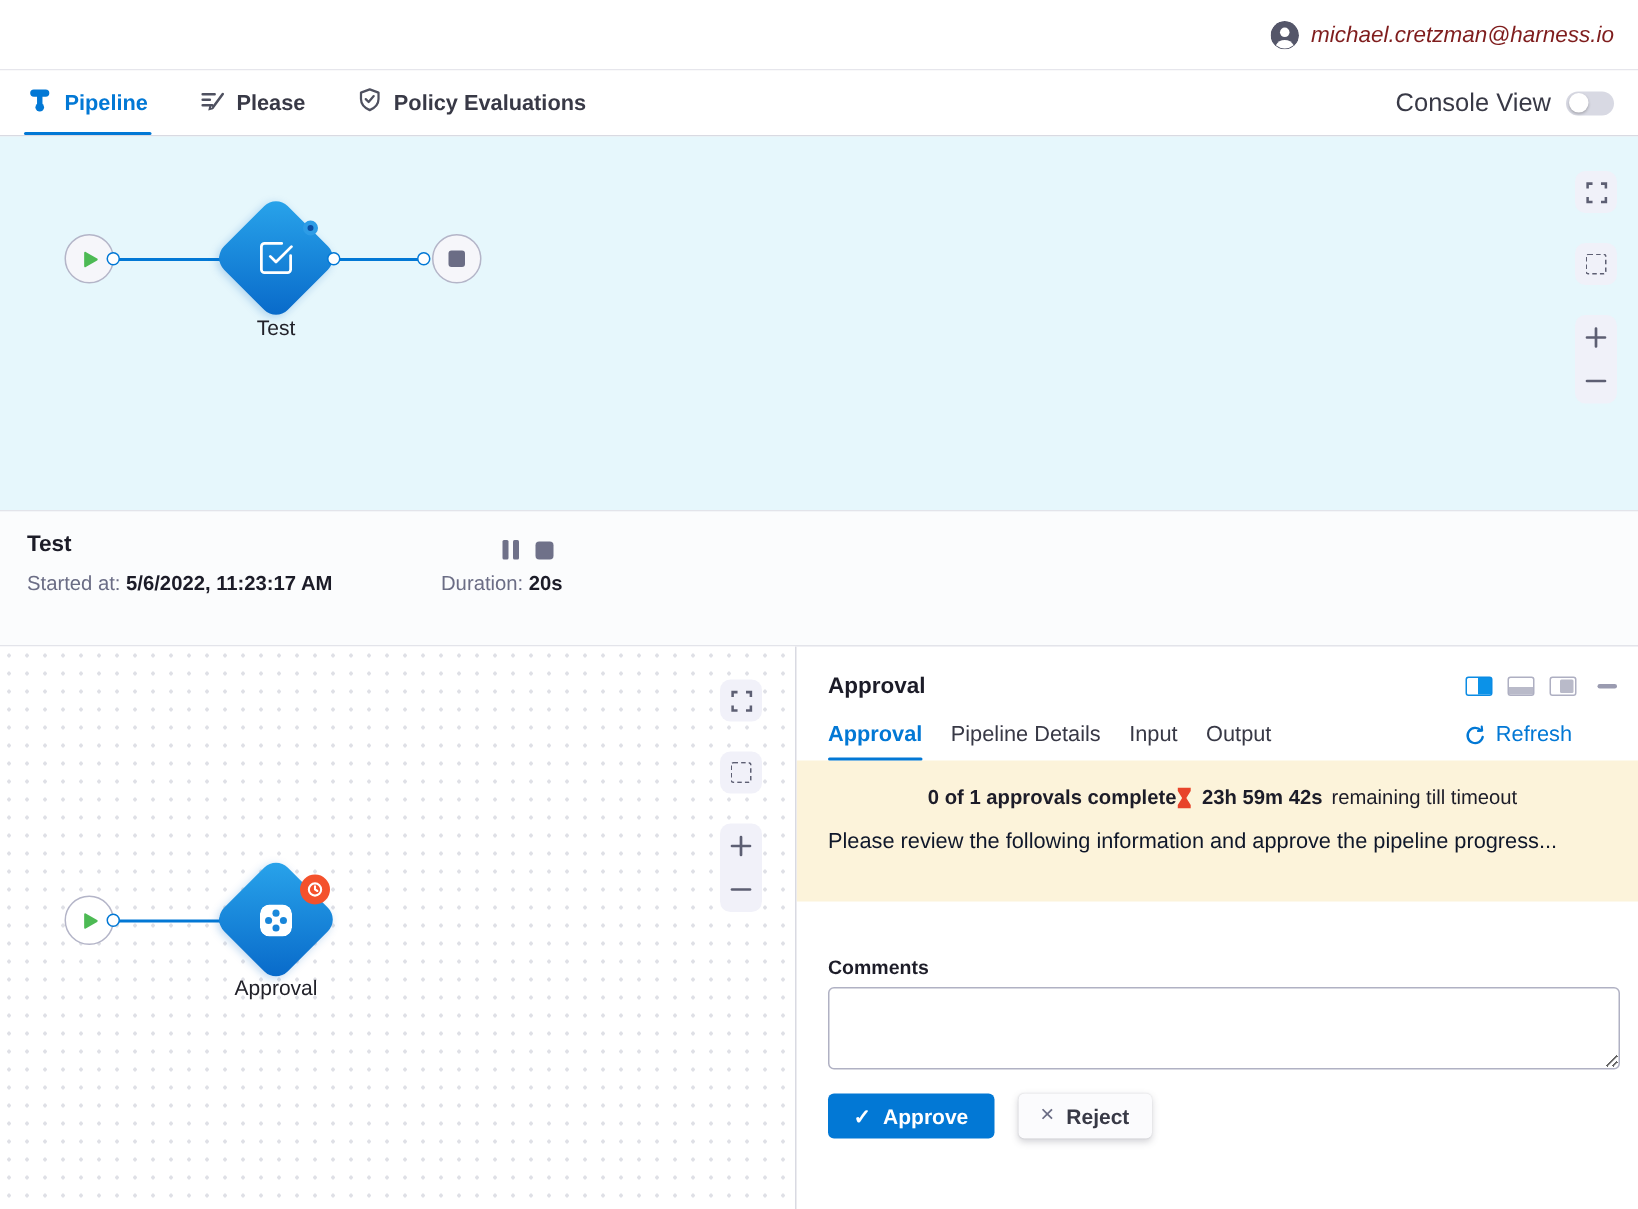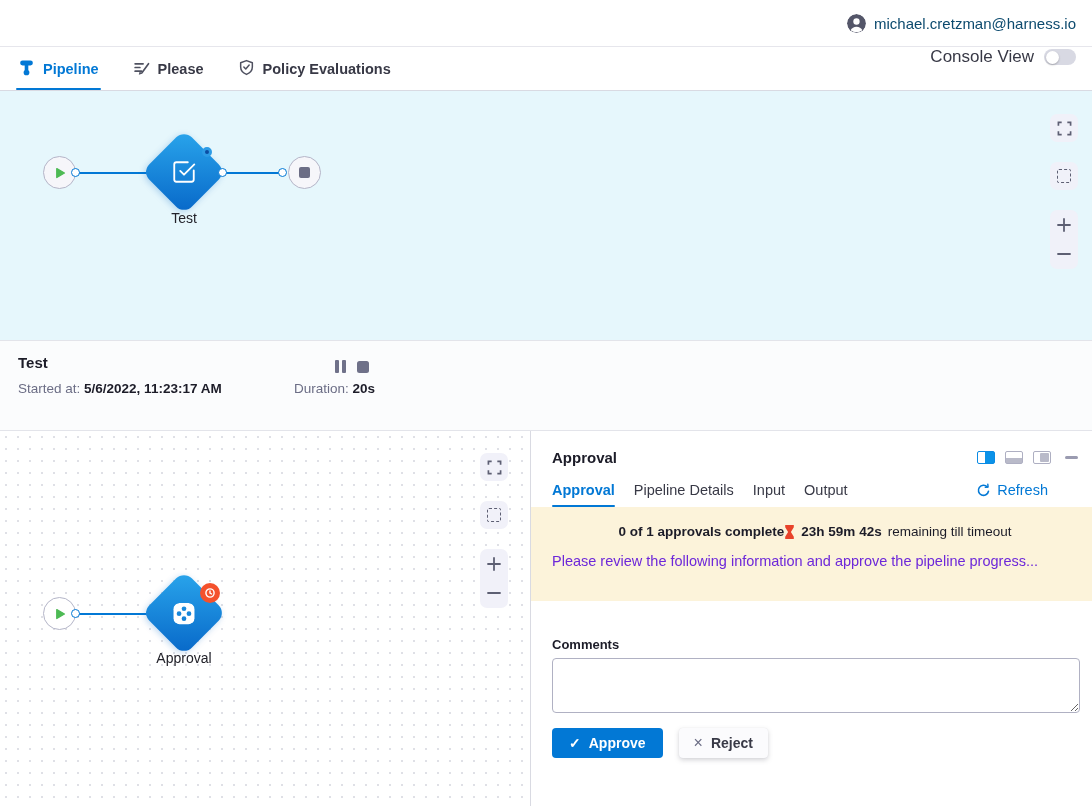--- a/index.html
+++ b/index.html
@@ -2,24 +2,24 @@
 <html><head>
 <meta charset="utf-8">
 <style>
   * { box-sizing: border-box; margin: 0; padding: 0; }
   html,body { width:1092px; height:806px; overflow:hidden; }
   body { font-family:"Liberation Sans", sans-serif; color:#22222a; background:#fff; }
 
   
   .topbar { height:47px; border-bottom:1px solid #e6e6ec; display:flex; align-items:center; justify-content:flex-end; padding-right:16px; background:#fff; }
   .avatar { width:19px; height:19px; border-radius:50%; overflow:hidden; display:inline-flex; margin-right:8px; flex:none; }
-  .email { font-size:15px; color:#0c4a6e; }
-
-  
-  .tabbar { height:44px; border-bottom:1px solid #d9dae2; display:flex; align-items:flex-start; padding:0 16px 0 18px; background:#fff; }
+  .email { font-size:15px; color:#7f1d1d;font-style:italic; }
+
+  
+  .tabbar { height:44px; border-bottom:1px solid #d9dae2; display:flex; align-items:center; padding:0 16px 0 18px; background:#fff; }
   .main-tab { display:flex; align-items:center; gap:8px; font-size:14.5px; color:#383946; font-weight:600; height:100%; position:relative; margin-right:34px; cursor:pointer; }
   .main-tab.active { color:#0278d5; }
   .main-tab.active::after { content:''; position:absolute; left:-2px; right:-2px; bottom:0; height:2.5px; background:#0278d5; border-radius:2px; }
   .tabbar-right { margin-left:auto; display:flex; align-items:center; gap:10px; }
   .console-label { font-size:17px; color:#383946; }
   .toggle { width:32px; height:16px; border-radius:9px; background:#d8d9e3; position:relative; cursor:pointer; }
   .toggle .knob { position:absolute; left:1.5px; top:1.5px; width:13px; height:13px; border-radius:50%; background:#fff; box-shadow:0 1px 2px rgba(0,0,0,.25); }
 
   
   .canvas-top { height:250px; background:#e6f7fc; border-bottom:1px solid #e3e4ea; position:relative; }
@@ -74,21 +74,21 @@
   .ptab.active { color:#0278d5; font-weight:600; }
   .ptab.active::after { content:''; position:absolute; left:0; right:0; bottom:0; height:2.5px; background:#0278d5; border-radius:2px; }
   .refresh { margin-left:auto; display:flex; align-items:center; gap:6px; color:#0278d5; font-size:14.5px; font-weight:500; padding-bottom:9px; cursor:pointer; }
 
   .banner { background:#fcf3da; padding:17px 14px 0 21px; height:94px; }
   .banner-row1 { display:flex; align-items:center; justify-content:center; }
   .banner-progress { font-size:13.5px; font-weight:700; color:#1c1c28; }
   .banner-timeout { display:flex; align-items:center; gap:6px; font-size:13.5px; color:#1c1c28; }
   .banner-timeout .t1 { font-weight:700; }
   .banner-timeout .t2 { font-weight:400; }
-  .banner-msg { margin-top:14px; font-size:14.5px; color:#6d28d9; }
+  .banner-msg { margin-top:14px; font-size:14.5px; color:#0f172a; }
 
   .comments { padding:36px 12px 0 21px; }
   .comments-label { font-size:13px; font-weight:700; color:#1c1c28; display:block; }
   .comments textarea { margin-top:6px; width:100%; height:55px; border:1px solid #b0b1c3; border-radius:4px; resize:both; font-family:"Liberation Sans",sans-serif; font-size:14px; padding:6px 8px; color:#22222a; outline:none; }
 
   .actions { display:flex; align-items:center; gap:16px; padding:11px 12px 0 21px; }
   .btn { height:30px; border:none; border-radius:4px; font-family:"Liberation Sans",sans-serif; font-size:14px; font-weight:600; display:inline-flex; align-items:center; gap:8px; cursor:pointer; }
   .btn-approve { background:#0278d5; color:#fff; padding:0 17px; }
   .btn-reject { background:#fbfbfd; color:#383946; padding:0 15px; box-shadow:0 2px 5px rgba(96,97,112,.28), 0 0 1px rgba(40,41,61,.1); }
   .btn-reject .x { color:#6b6d85; font-size:16px; font-weight:400; }

